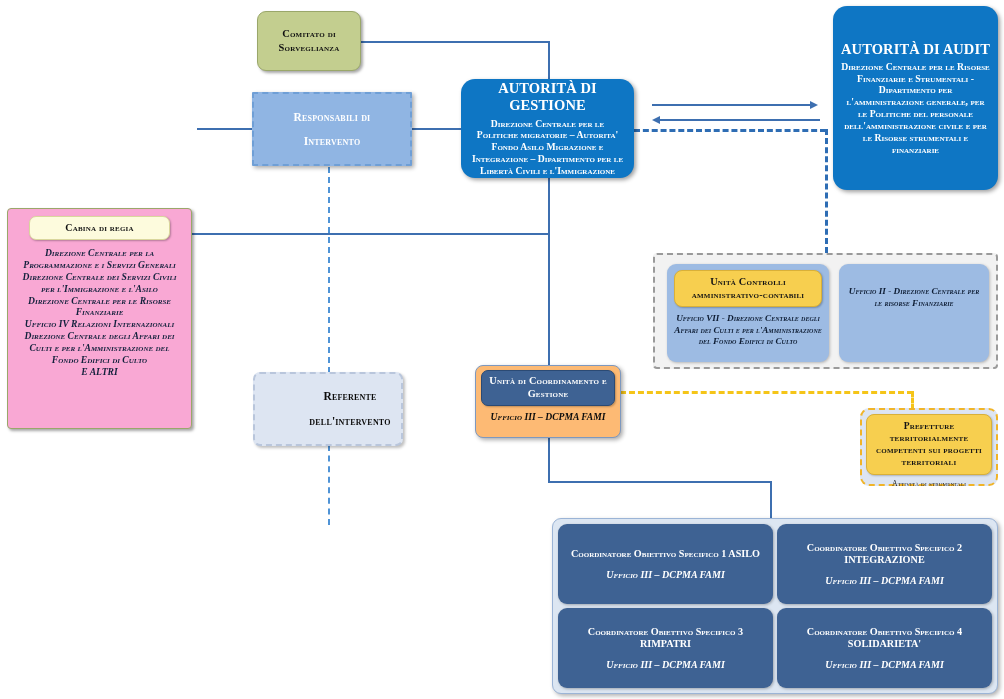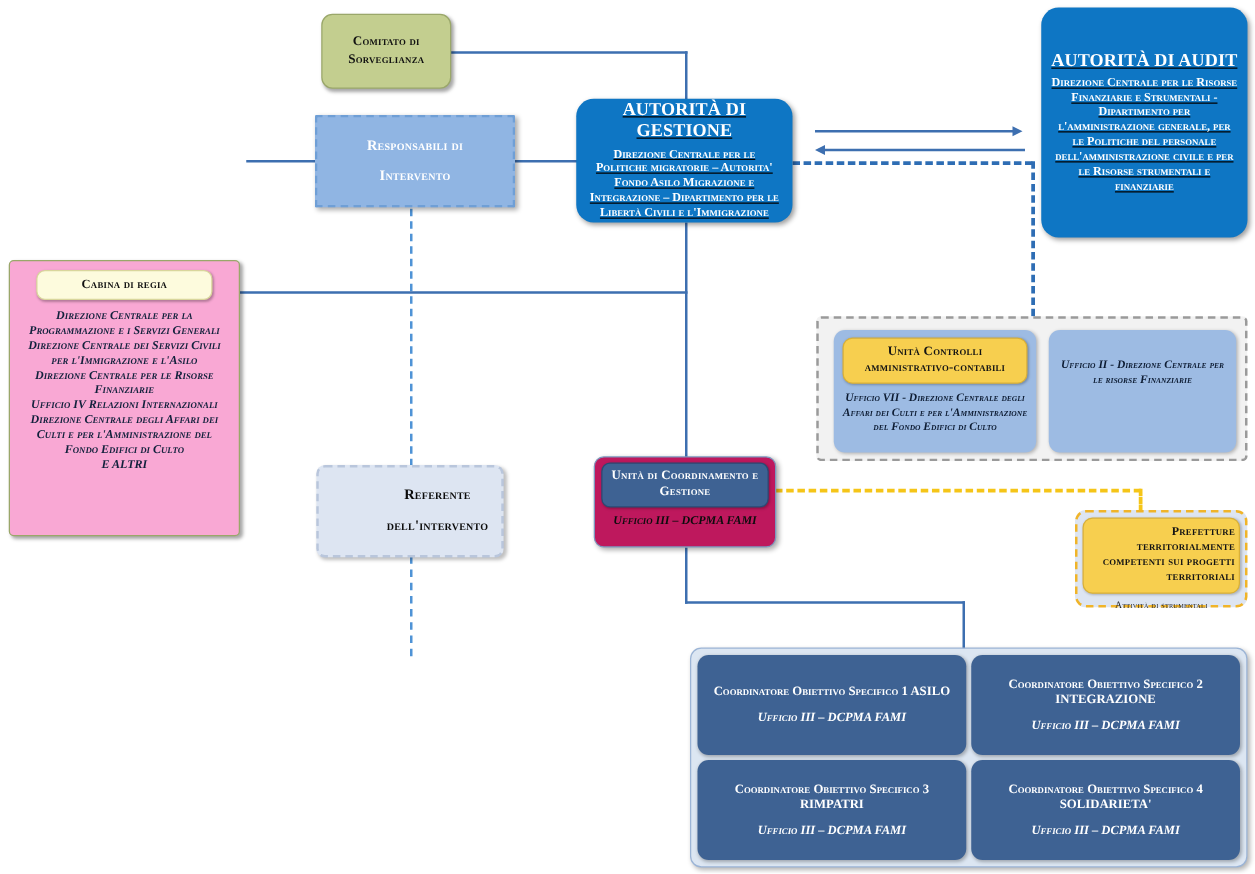--- a/index.html
+++ b/index.html
@@ -98,21 +98,20 @@
 
   
   .box-brightblue {
     background: #0e76c4;
     border-radius: 14px;
     box-shadow: 2px 2px 4px rgba(0,0,0,.38);
     padding: 6px 8px;
     display: flex;
     flex-direction: column;
     justify-content: center;
-    text-decoration: underline;
   }
   .box-brightblue .title {
     color: #ffffff;
     font-weight: bold;
     text-align: center;
     font-size: 14.5px;
     line-height: 1.18;
     letter-spacing: .1px;
   }
   .box-brightblue .body {
@@ -216,21 +215,21 @@
     line-height: 1.25;
     text-align: center;
     margin-top: 6px;
     font-style: italic;
     font-weight: bold;
     font-variant: small-caps;
   }
 
   
   .box-cream-steelhdr {
-    background: #be185d;
+    background: #fdba74;
     border: 1px solid #7d98bf;
     border-radius: 8px;
     box-shadow: 2px 2px 4px rgba(0,0,0,.33);
     padding: 4px 5px 6px 5px;
     box-sizing: border-box;
   }
   .steel-label {
     background: #3e6293;
     border: 1px solid #2b4a74;
     border-radius: 7px;
@@ -261,21 +260,21 @@
   }
   .container-gold-dashed .gold-inner {
     background: #f7cf4f;
     border: 1px solid #d9b038;
     border-radius: 8px;
     box-shadow: 1px 1px 2px rgba(0,0,0,.22);
     color: #141414;
     font-size: 9.6px;
     line-height: 1.26;
     padding: 5px 3px 6px 3px;
-    text-align: right;
+    text-align: center;
   }
   .container-gold-dashed .caption {
     color: #1a1a1a;
     font-size: 7.8px;
     text-align: center;
     margin-top: 4px;
     font-variant: small-caps;
     letter-spacing: .2px;
   }
 

